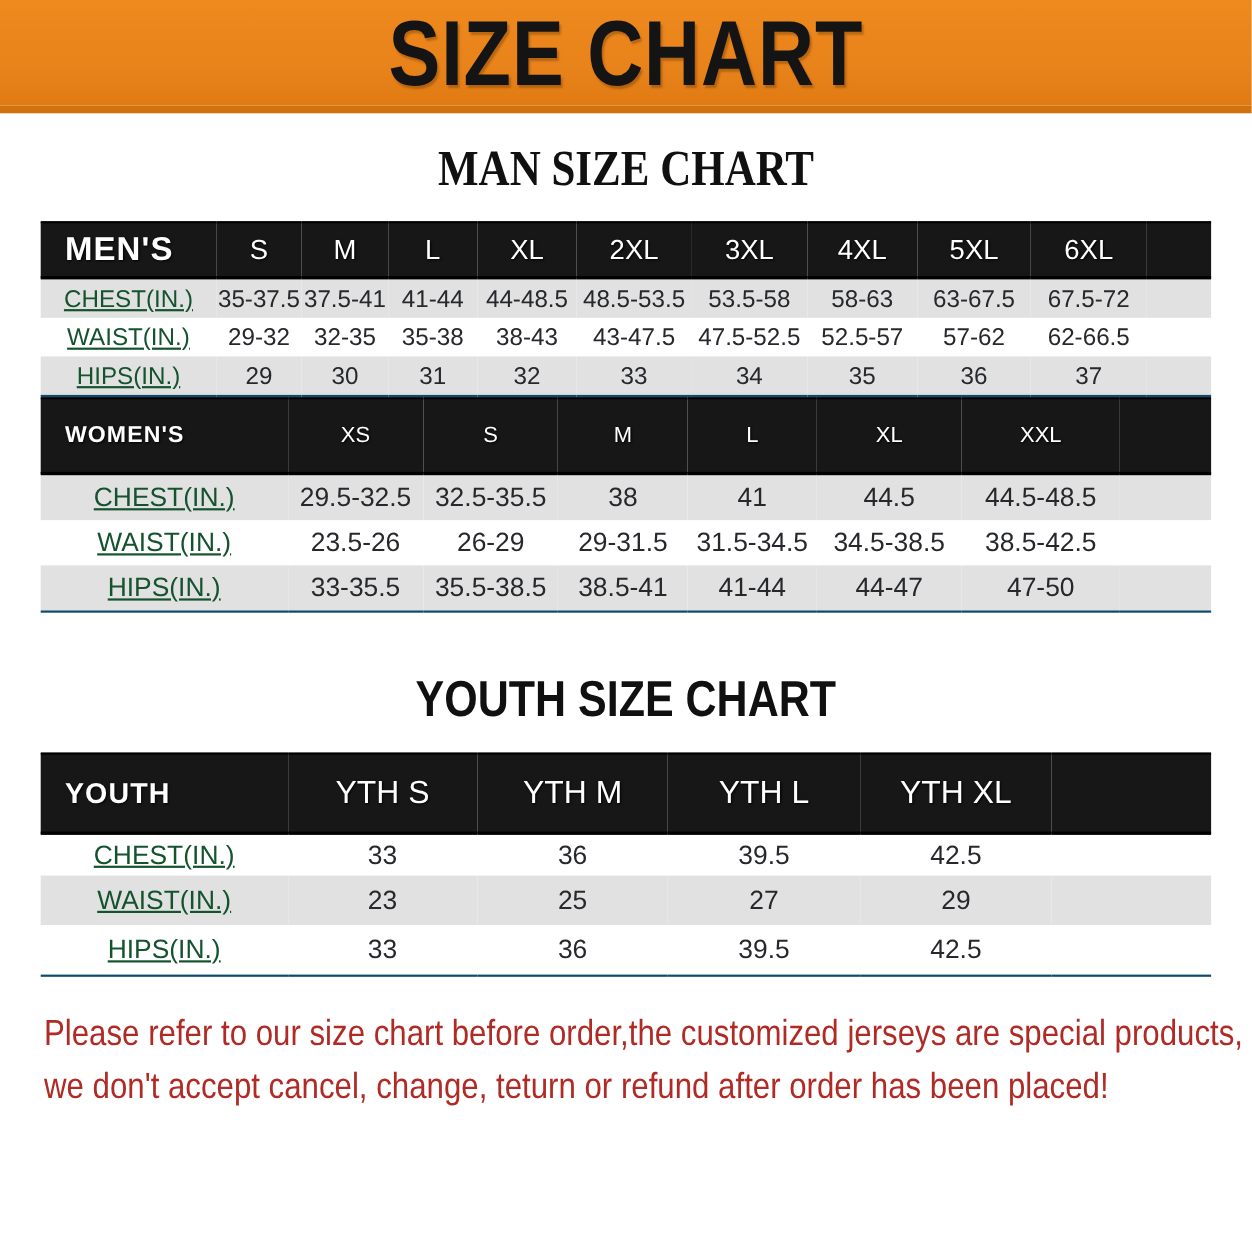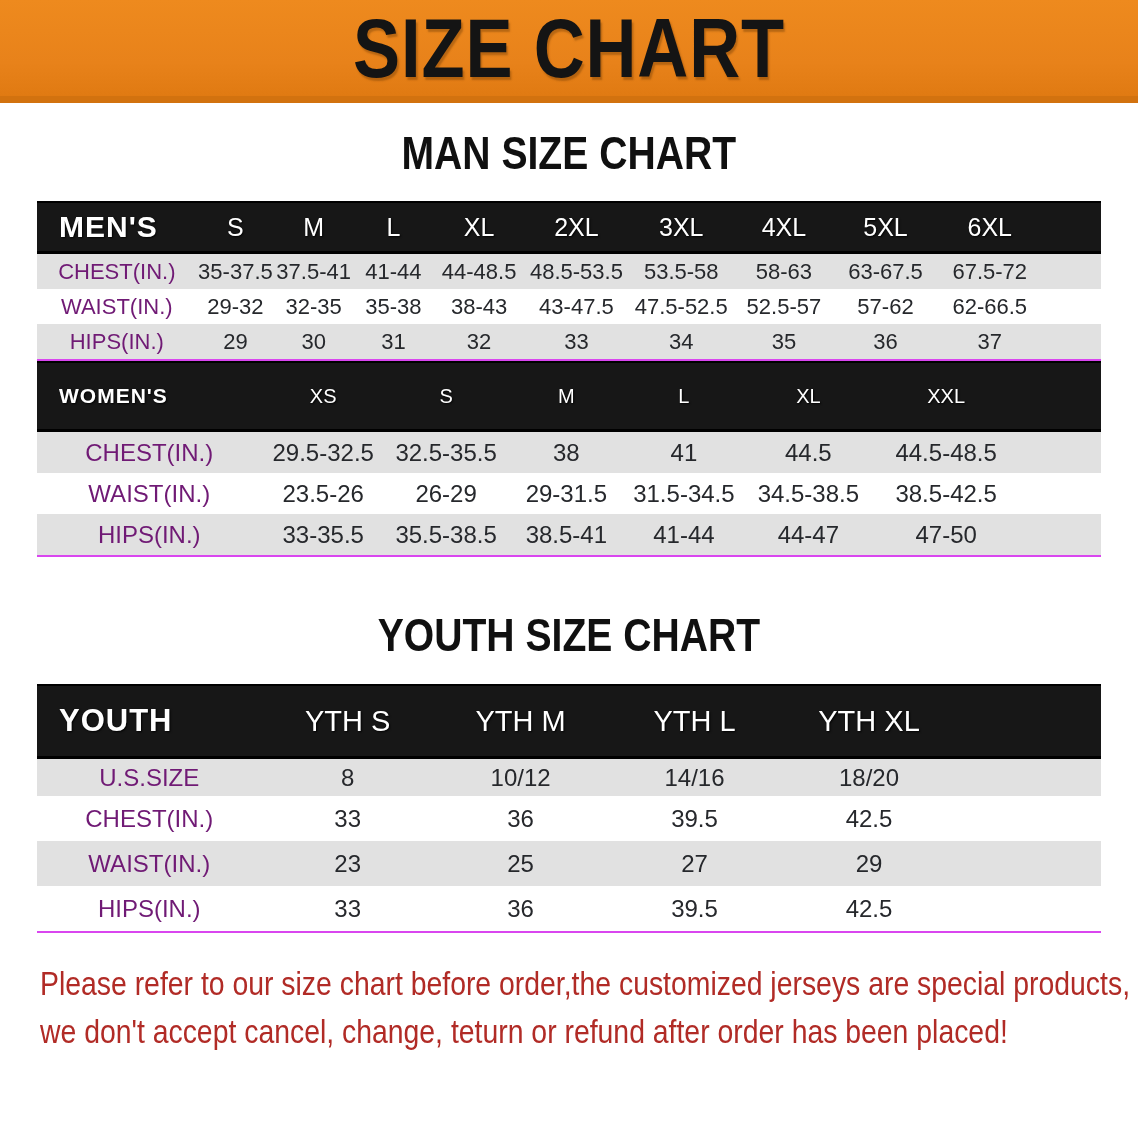--- a/index.html
+++ b/index.html
@@ -18,51 +18,51 @@
     font-size:84px;font-weight:700;color:#141414;line-height:1;
     transform:scaleX(0.84);letter-spacing:1px;white-space:nowrap;
     text-shadow:2px 3px 2px rgba(90,45,0,0.35);
   }
   
   .section-heading{display:flex;justify-content:center;margin:0;}
   .heading-text{
     font-size:46px;font-weight:700;color:#101010;line-height:1;
     transform:scaleX(0.85);white-space:nowrap;letter-spacing:0px;
   }
-  .sec-men   .section-heading{margin:27px 0 25px 0;}
+  .sec-men   .section-heading{margin:27px 0 25px 0;font-family:Liberation Serif, serif;}
   .sec-women .section-heading{margin:36px 0 25px 0;}
   .sec-youth .section-heading{margin:55px 0 26px 0;align-items:center;}
   
   .size-table{
     width:1064px;margin:0 auto;border-collapse:collapse;table-layout:fixed;
   }
   .size-table thead th{
     background:#171717;color:#ffffff;font-weight:400;text-align:center;
     border-top:2px solid #000;border-bottom:3px solid #000;
     text-shadow:1px 1px 2px rgba(0,0,0,0.9);
   }
   .size-table thead th.corner{
     text-align:left;padding-left:22px;font-weight:700;letter-spacing:1px;margin-top:25px;
   }
   .size-table td{
     text-align:center;color:#26282c;padding:0;
   }
-  .size-table td.rowlabel{color:#701a75;}
+  .size-table td.rowlabel{color:#14532d;text-decoration:underline;}
   .size-table tr.shade td{background:#e1e1e1;}
   .size-table tr.plain td{background:#ffffff;}
-  .size-table tbody tr:last-child td{border-bottom:2px solid #d946ef;margin-left:44px;}
+  .size-table tbody tr:last-child td{border-bottom:2px solid #0c4a6e;margin-left:44px;}
   
   .tbl-men   thead th{height:46px;font-size:25px;}
   .tbl-men   thead th.corner{font-size:30px;}
   .tbl-men   td{height:35px;font-size:22px;}
   .tbl-women thead th{height:64px;font-size:20px;}
   .tbl-women thead th.corner{font-size:21px;}
   .tbl-women td{height:41px;font-size:24px;}
   .tbl-youth thead th{height:68px;font-size:29px;}
-  .tbl-youth thead th.corner{font-size:31px;}
+  .tbl-youth thead th.corner{font-size:26px;}
   .tbl-youth td{height:45px;font-size:24px;}
   .tbl-youth tbody tr:first-child td{height:37px;}
   
   .footer{margin:27px 0 0 40px;color:#b12b26;}
   .footer-line{
     font-size:33px;line-height:48px;font-weight:400;white-space:nowrap;
     transform:scaleX(0.86);transform-origin:left center;
   }
 </style>
 </head>
@@ -225,28 +225,20 @@
         <tr>
           <th class="corner">YOUTH</th>
           <th>YTH S</th>
           <th>YTH M</th>
           <th>YTH L</th>
           <th>YTH XL</th>
           <th></th>
         </tr>
       </thead>
       <tbody>
-        <tr class="shade">
-          <td class="rowlabel">U.S.SIZE</td>
-          <td>8</td>
-          <td>10/12</td>
-          <td>14/16</td>
-          <td>18/20</td>
-          <td></td>
-        </tr>
         <tr class="plain">
           <td class="rowlabel">CHEST(IN.)</td>
           <td>33</td>
           <td>36</td>
           <td>39.5</td>
           <td>42.5</td>
           <td></td>
         </tr>
         <tr class="shade">
           <td class="rowlabel">WAIST(IN.)</td>

